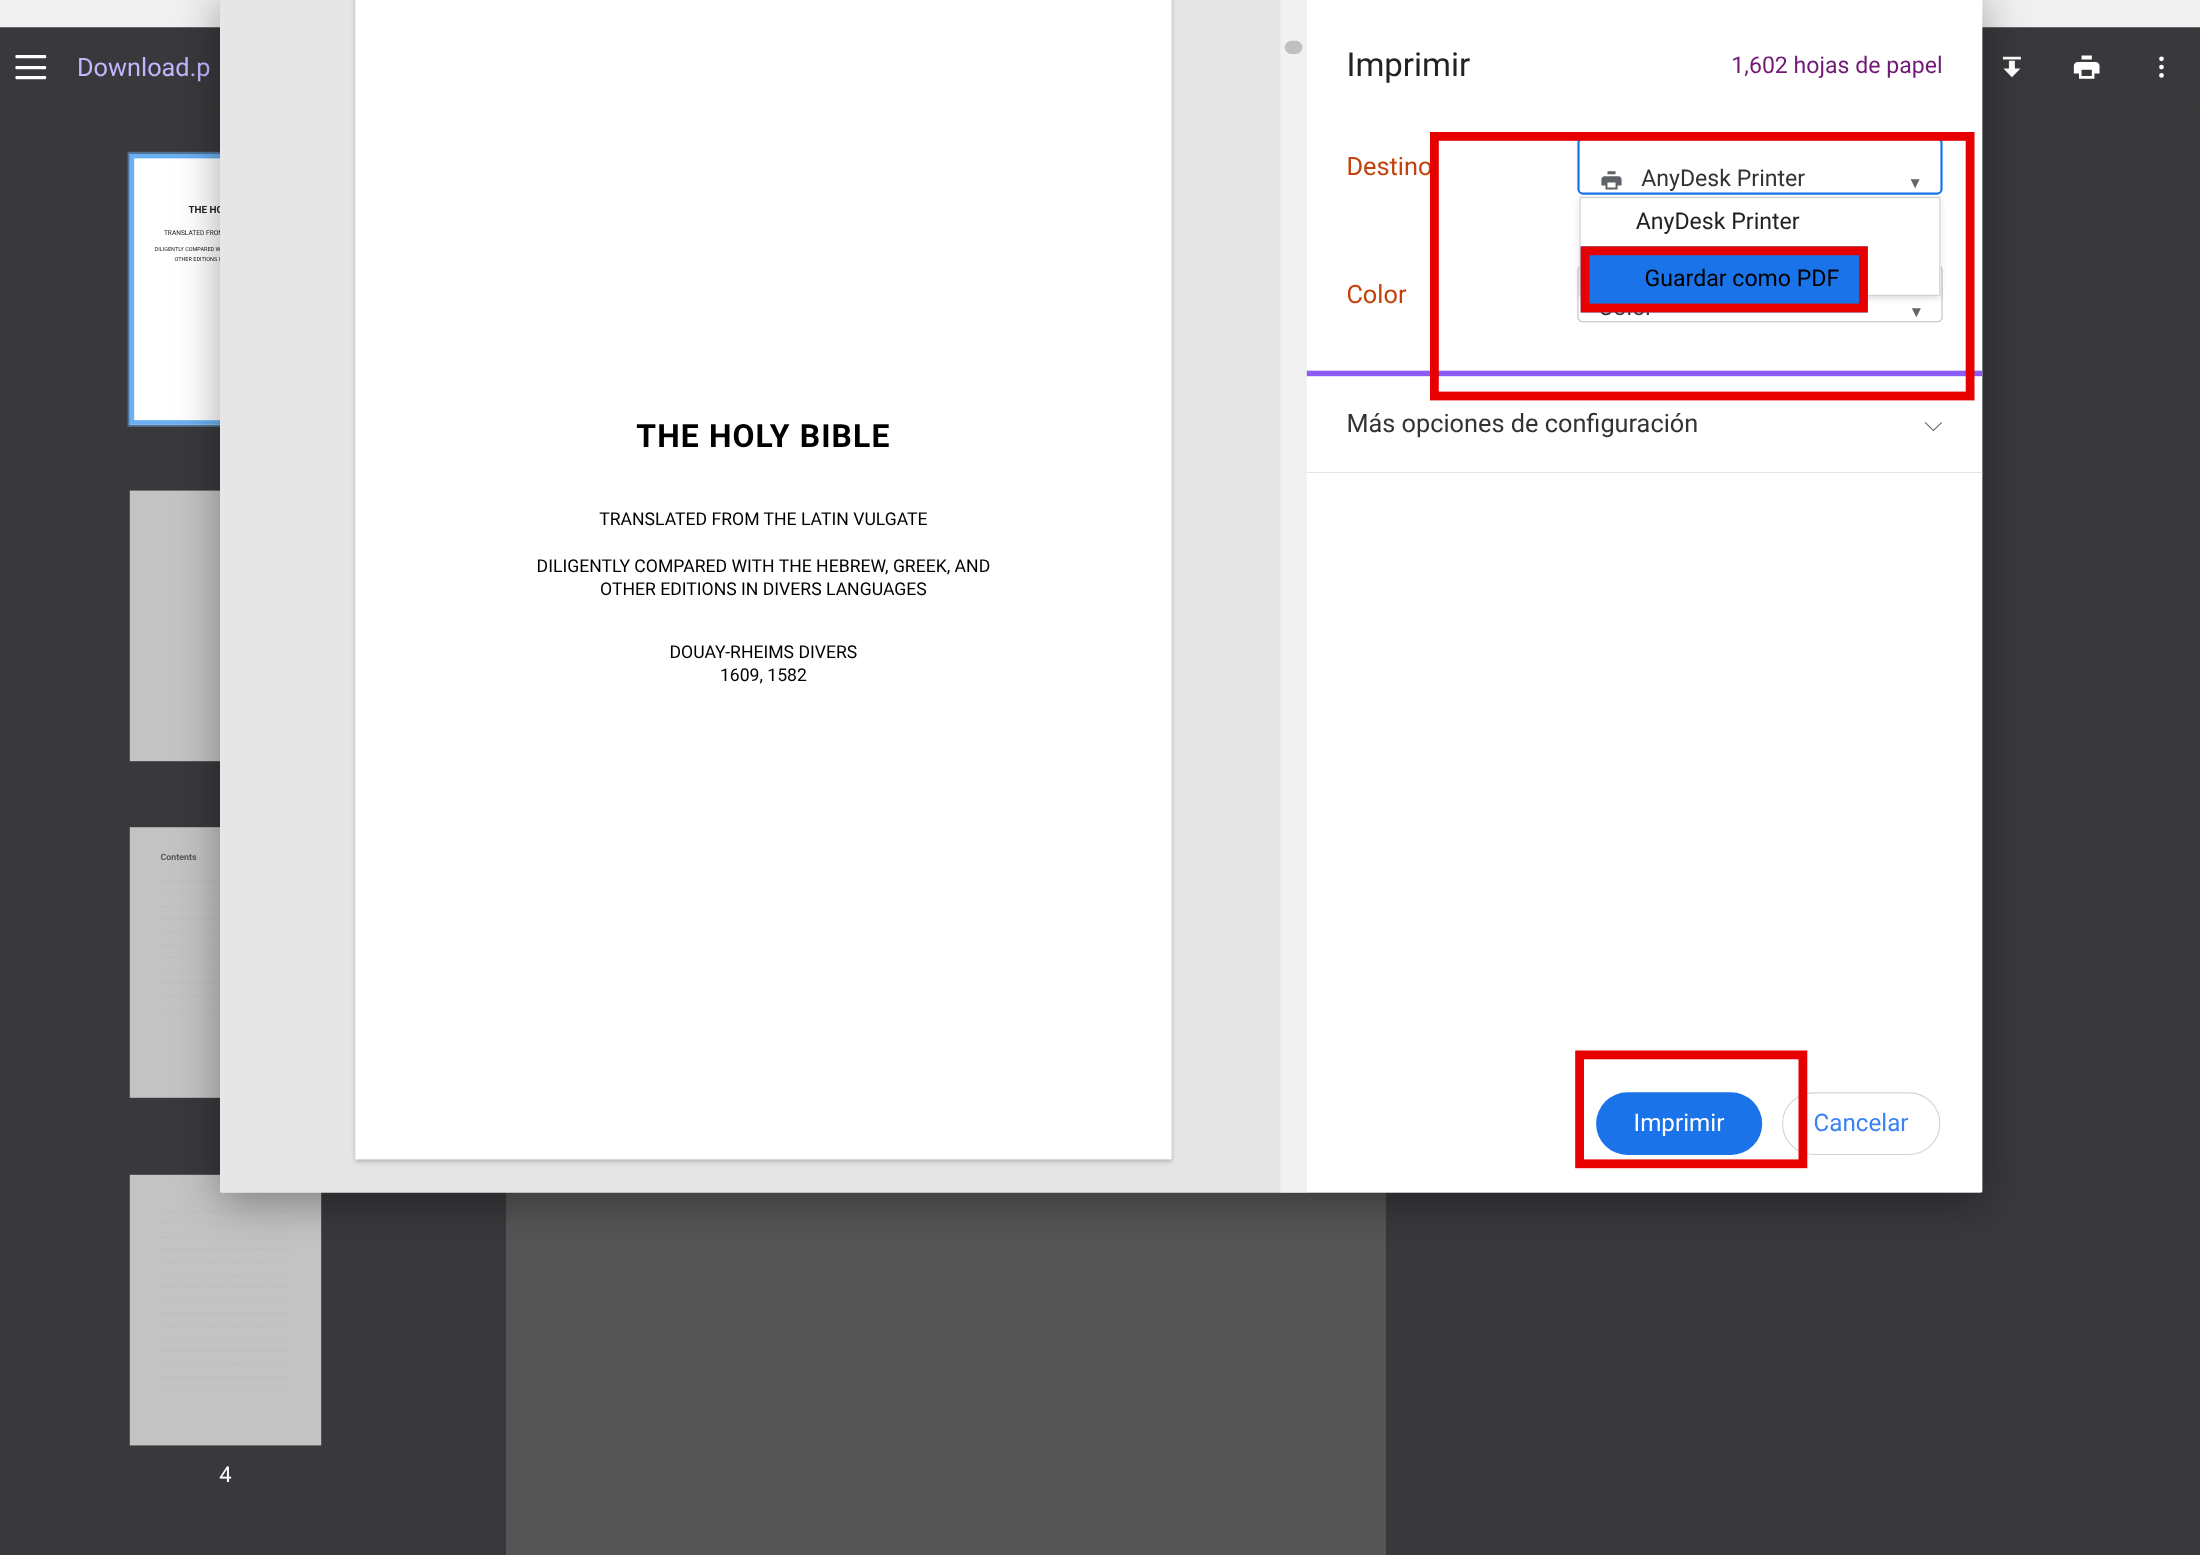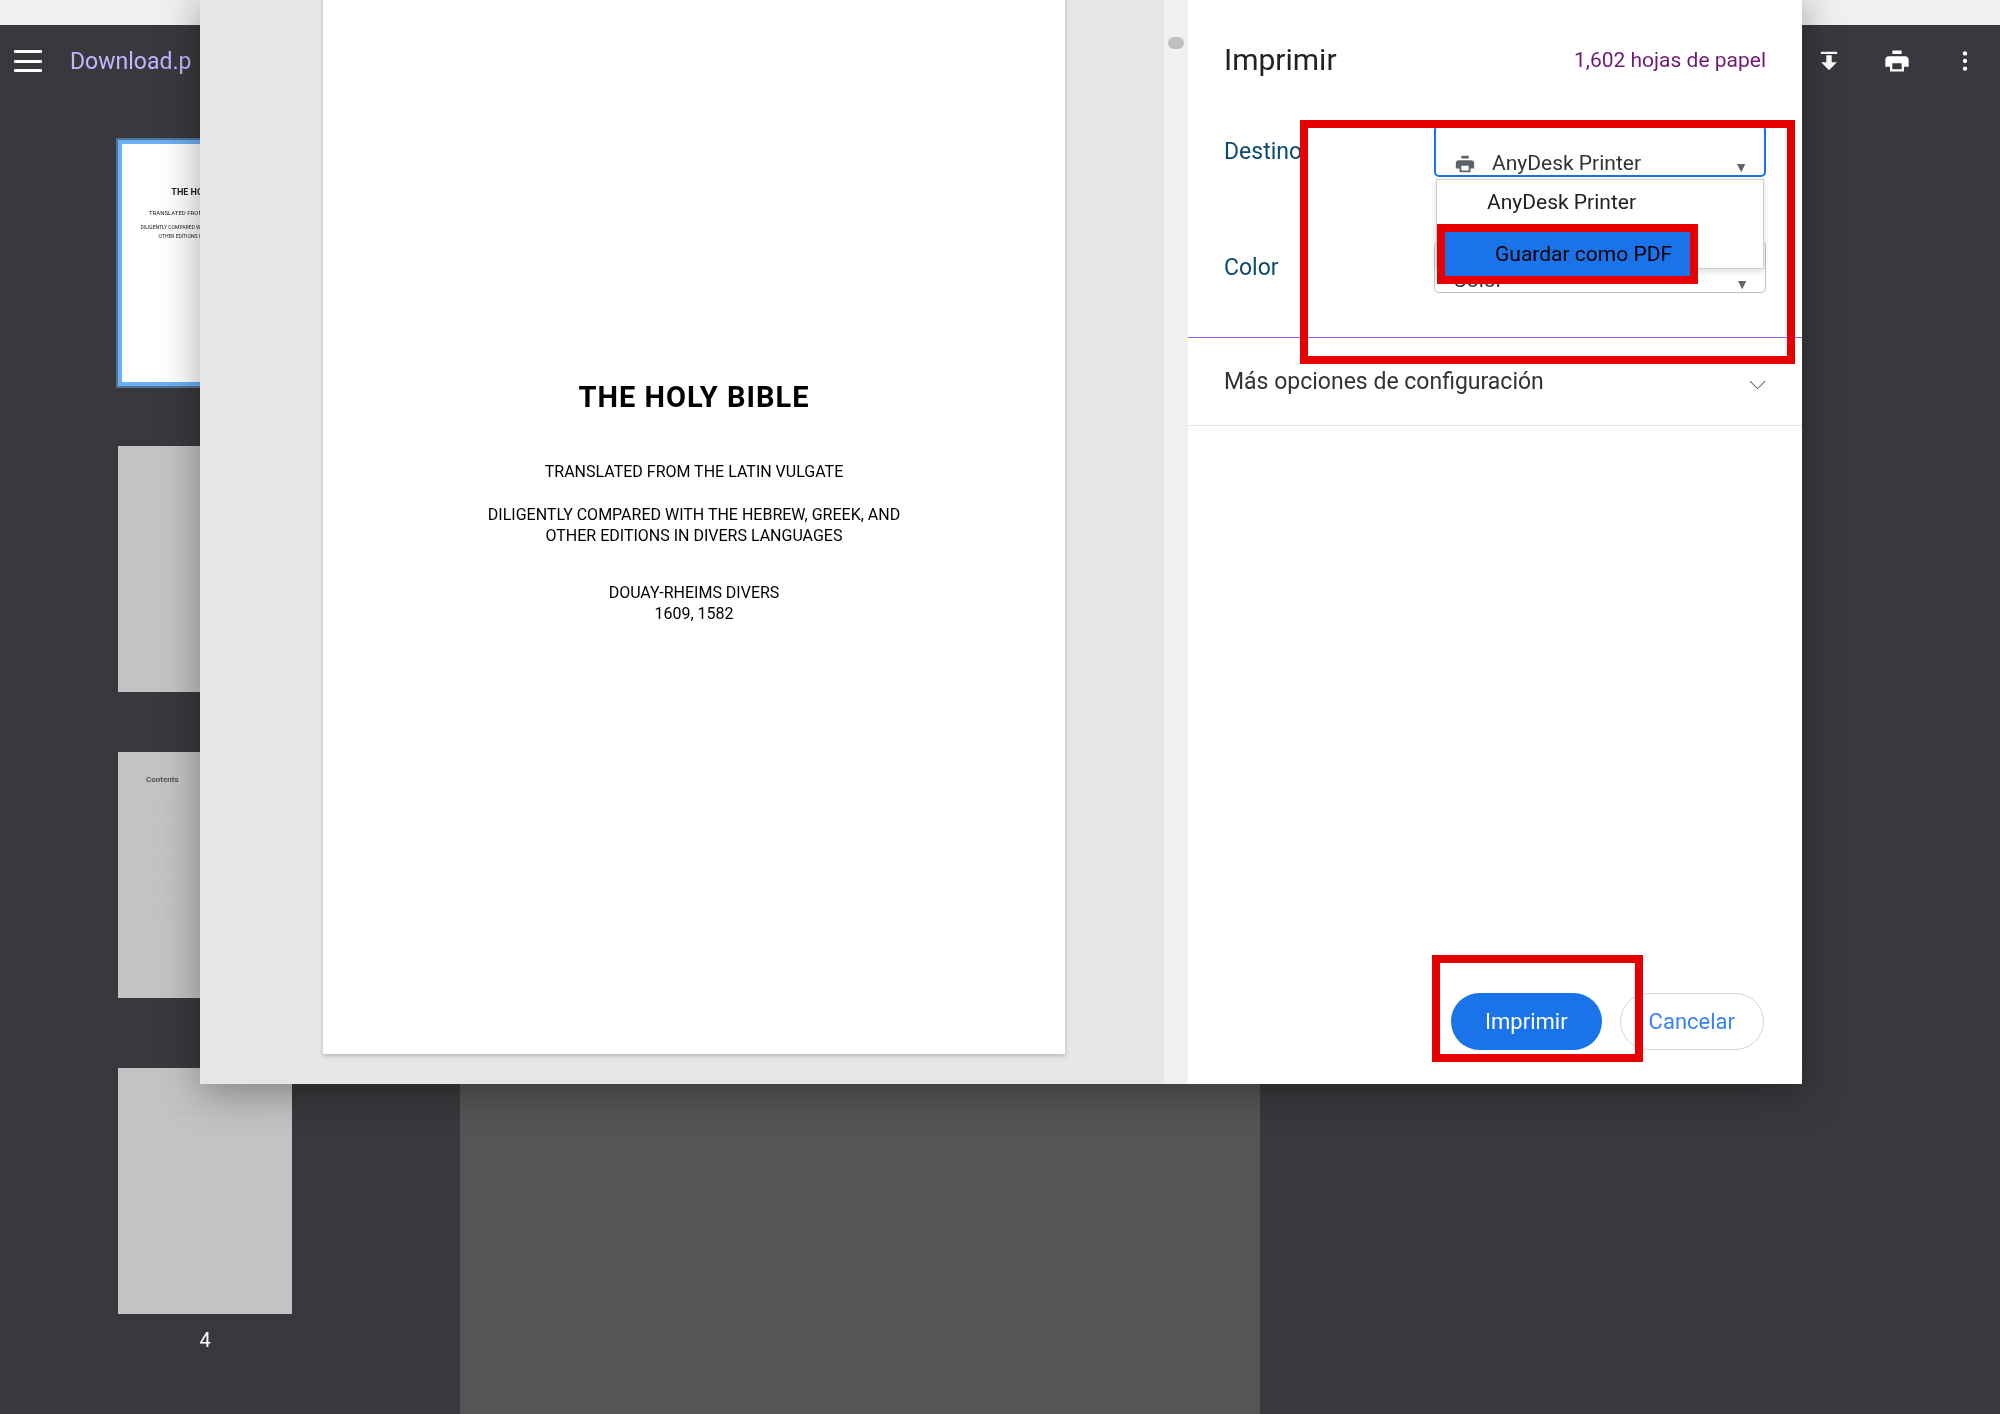--- a/index.html
+++ b/index.html
@@ -157,21 +157,21 @@
       padding: 50px 36px 30px 36px;
     }
     .options-title { font-size: 30px; color: #222; }
     .sheets-label { font-size: 21px; color: #701a75; }
     
     .option-row {
       display: flex; align-items: center;
       padding: 18px 36px;
       gap: 20px;
     }
-    .option-label { width: 190px; font-size: 23px; color: #0c4a6e; }
+    .option-label { width: 190px; font-size: 23px; color: #c2410c; }
     
     .select-box {
       flex: 1;
       height: 52px;
       border: 1px solid #bfbfbf;
       border-radius: 5px;
       display: flex;
       align-items: flex-end;
       padding: 0 18px;
       position: relative;
@@ -197,21 +197,21 @@
     .dropdown-item {
       padding: 10px 18px 10px 50px;
       font-size: 21px;
       color: #222;
       cursor: pointer;
     }
     .dropdown-item.highlight { background: #1a73e8; color: #000000; }
     
     .more-settings {
       margin-top: 26px;
-      border-top: 1px solid #8b5cf6;
+      border-top: 5px solid #8b5cf6;
       border-bottom: 1px solid #e4e4e4;
       padding: 30px 36px;
       display: flex;
       justify-content: space-between;
       align-items: center;
       font-size: 23px;
       color: #333;
       cursor: pointer;
     }
     .more-settings .chevron { font-size: 22px; color: #666; }

